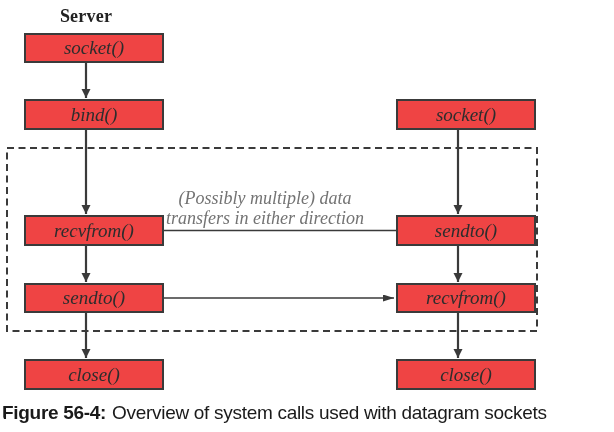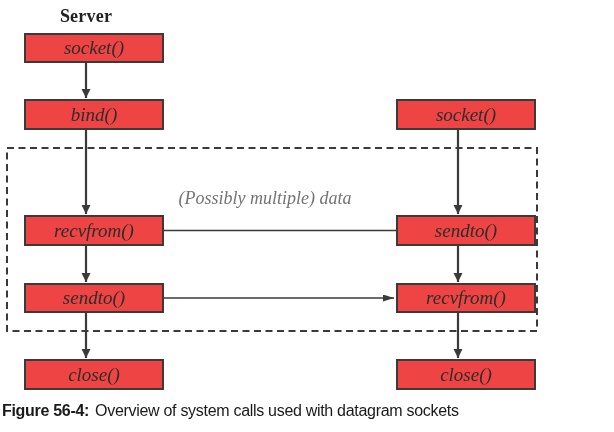--- a/index.html
+++ b/index.html
@@ -55,21 +55,21 @@
     color: #737373;
     z-index: 2;
     margin-top: 33px;
   }
   .caption {
     position: absolute;
     left: 2px;
     top: 402px;
     width: 612px;
     font-family: "Liberation Sans", sans-serif;
-    font-size: 16px;
+    font-size: 19px;
     letter-spacing: -0.3px;
     color: #1a1a1a;
     white-space: nowrap;
   }
   .caption .cap-label { font-weight: bold; margin-right: 6px; }
 </style>
 </head>
 <body>
 
 <div id="canvas">
@@ -107,19 +107,20 @@
   <div class="call-box" style="left:24px; top:283px; height:30px;">sendto()</div>
   <div class="call-box" style="left:24px; top:359px;">close()</div>
 
   <div class="call-box" style="left:396px; top:99px;">socket()</div>
   <div class="call-box" style="left:396px; top:215px;">sendto()</div>
   <div class="call-box" style="left:396px; top:283px; height:30px;">recvfrom()</div>
   <div class="call-box" style="left:396px; top:359px;">close()</div>
 
   <div class="annotation">
     <div>(Possibly multiple) data</div>
+    <div>transfers in either direction</div>
   </div>
 
   <div class="caption">
     <span class="cap-label">Figure 56-4:</span><span>Overview of system calls used with datagram sockets</span>
   </div>
 
 </div>
 
 </body></html>

